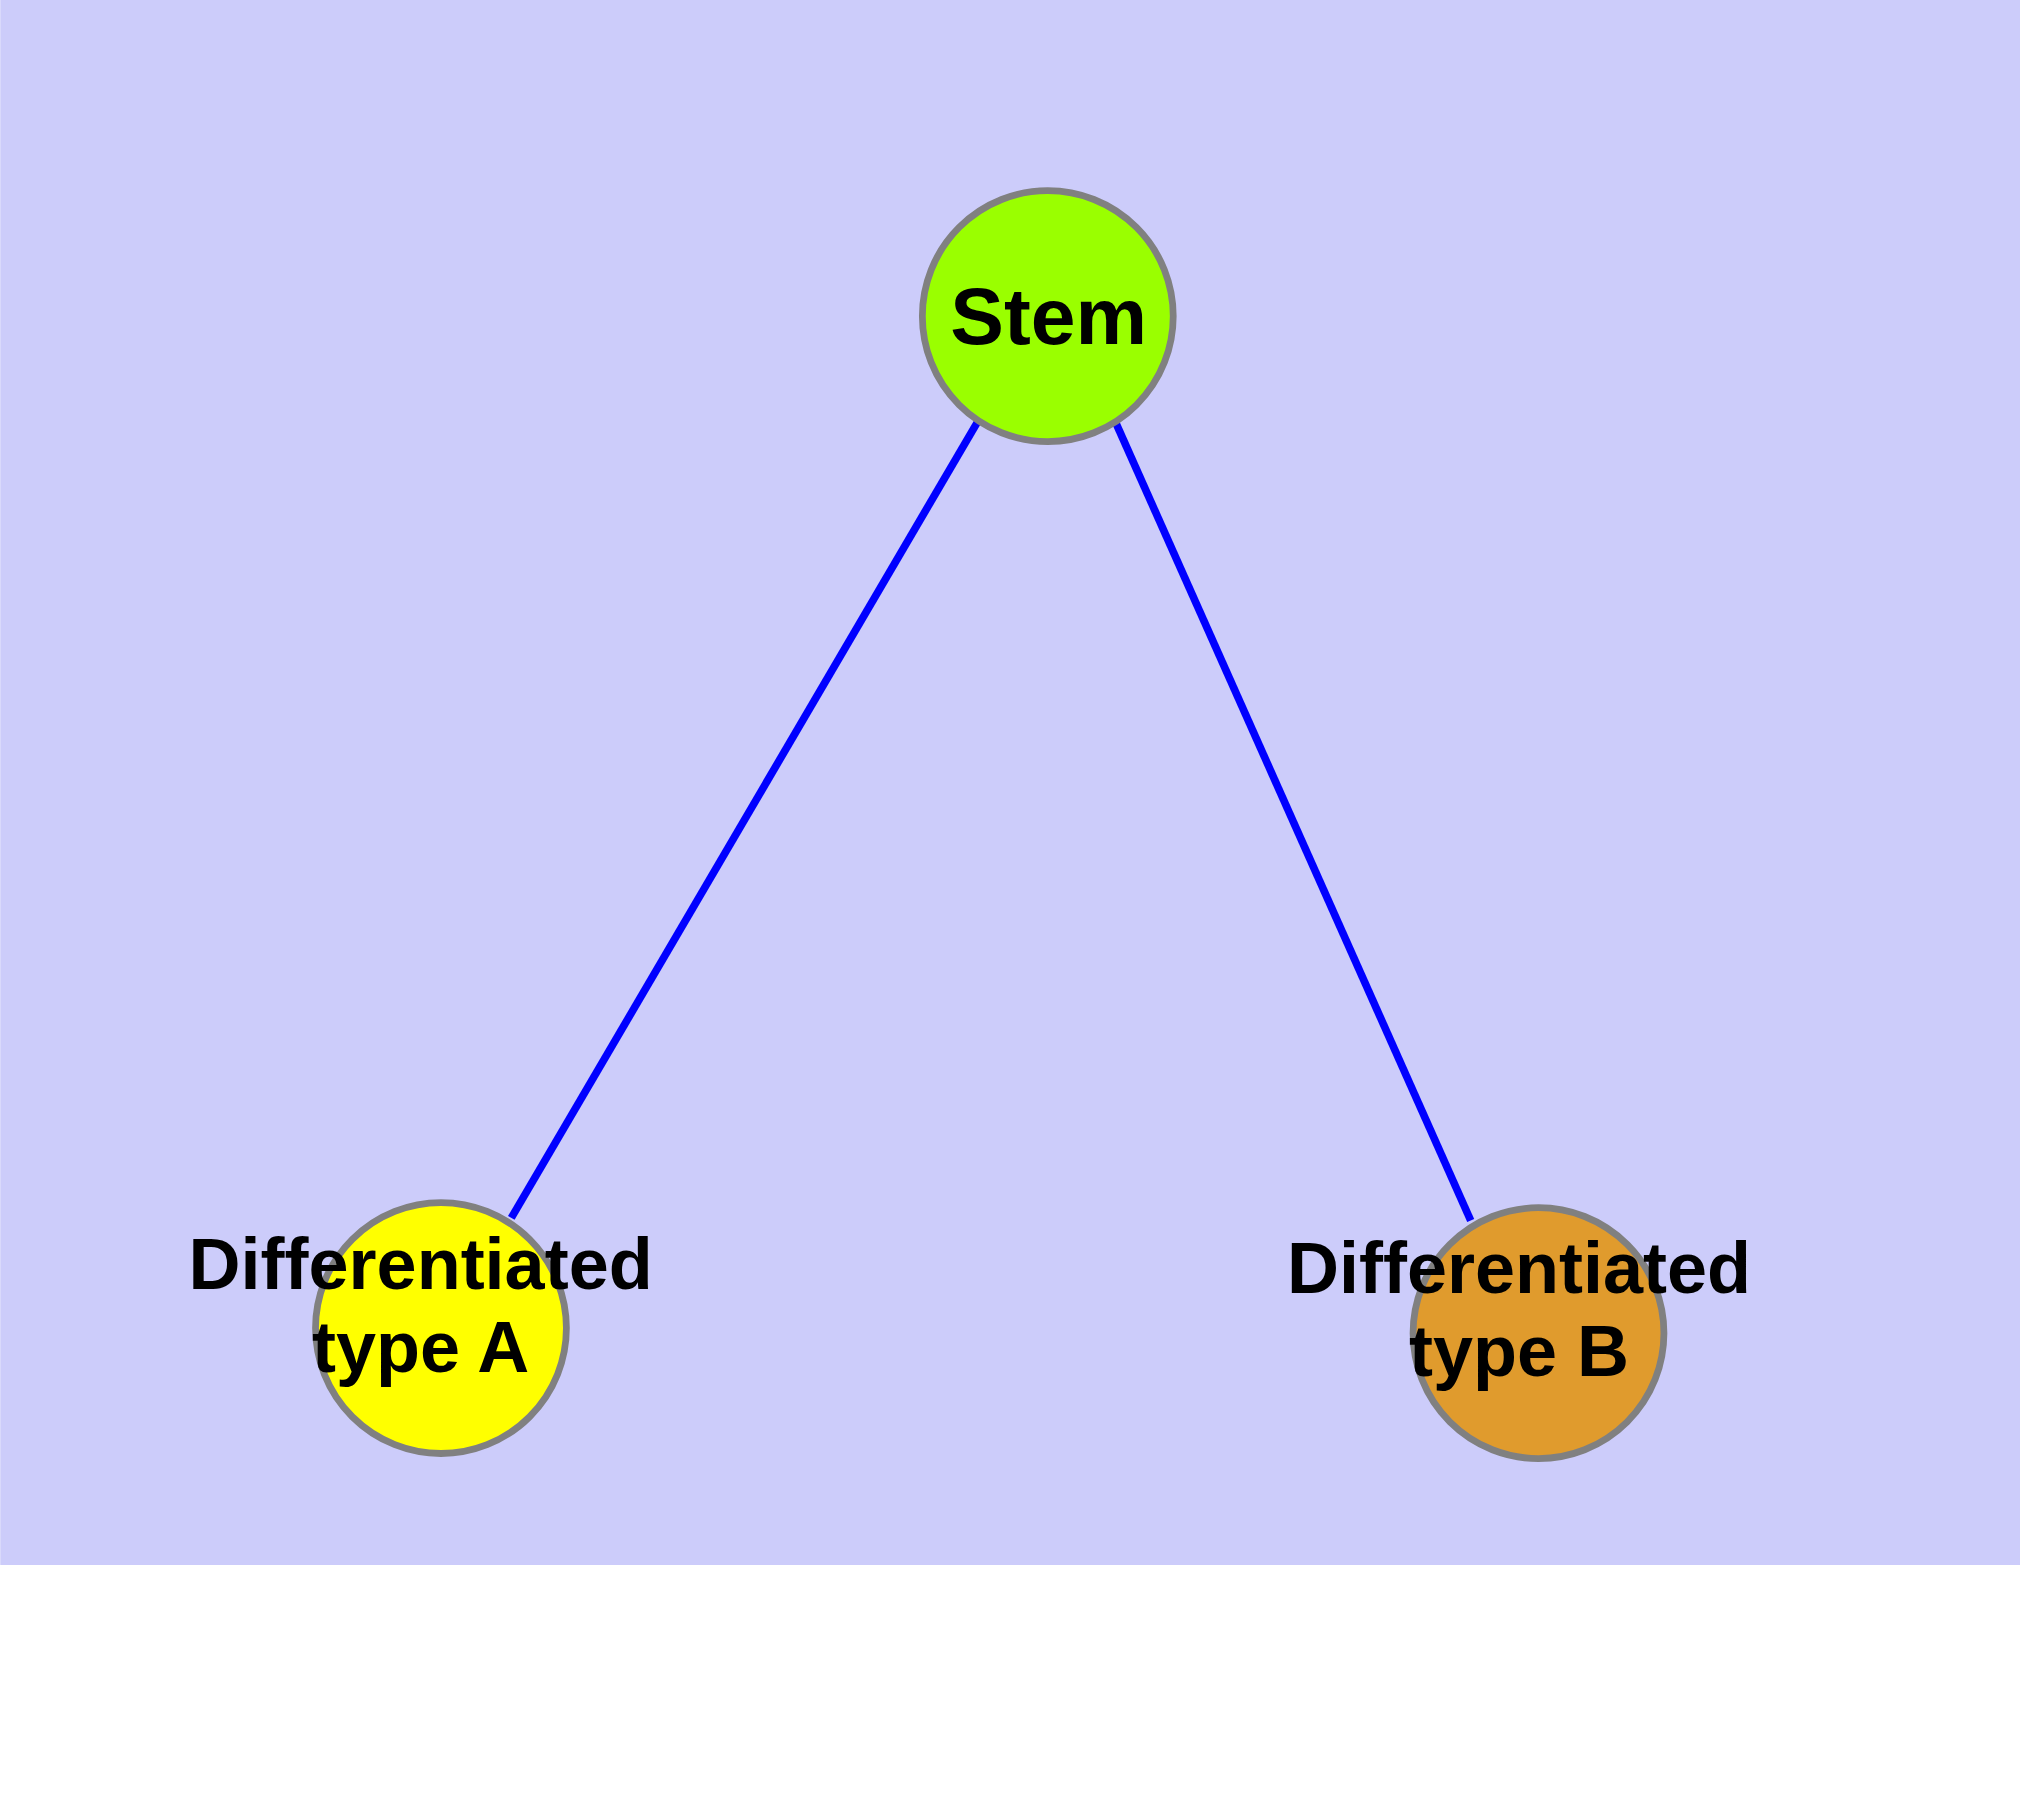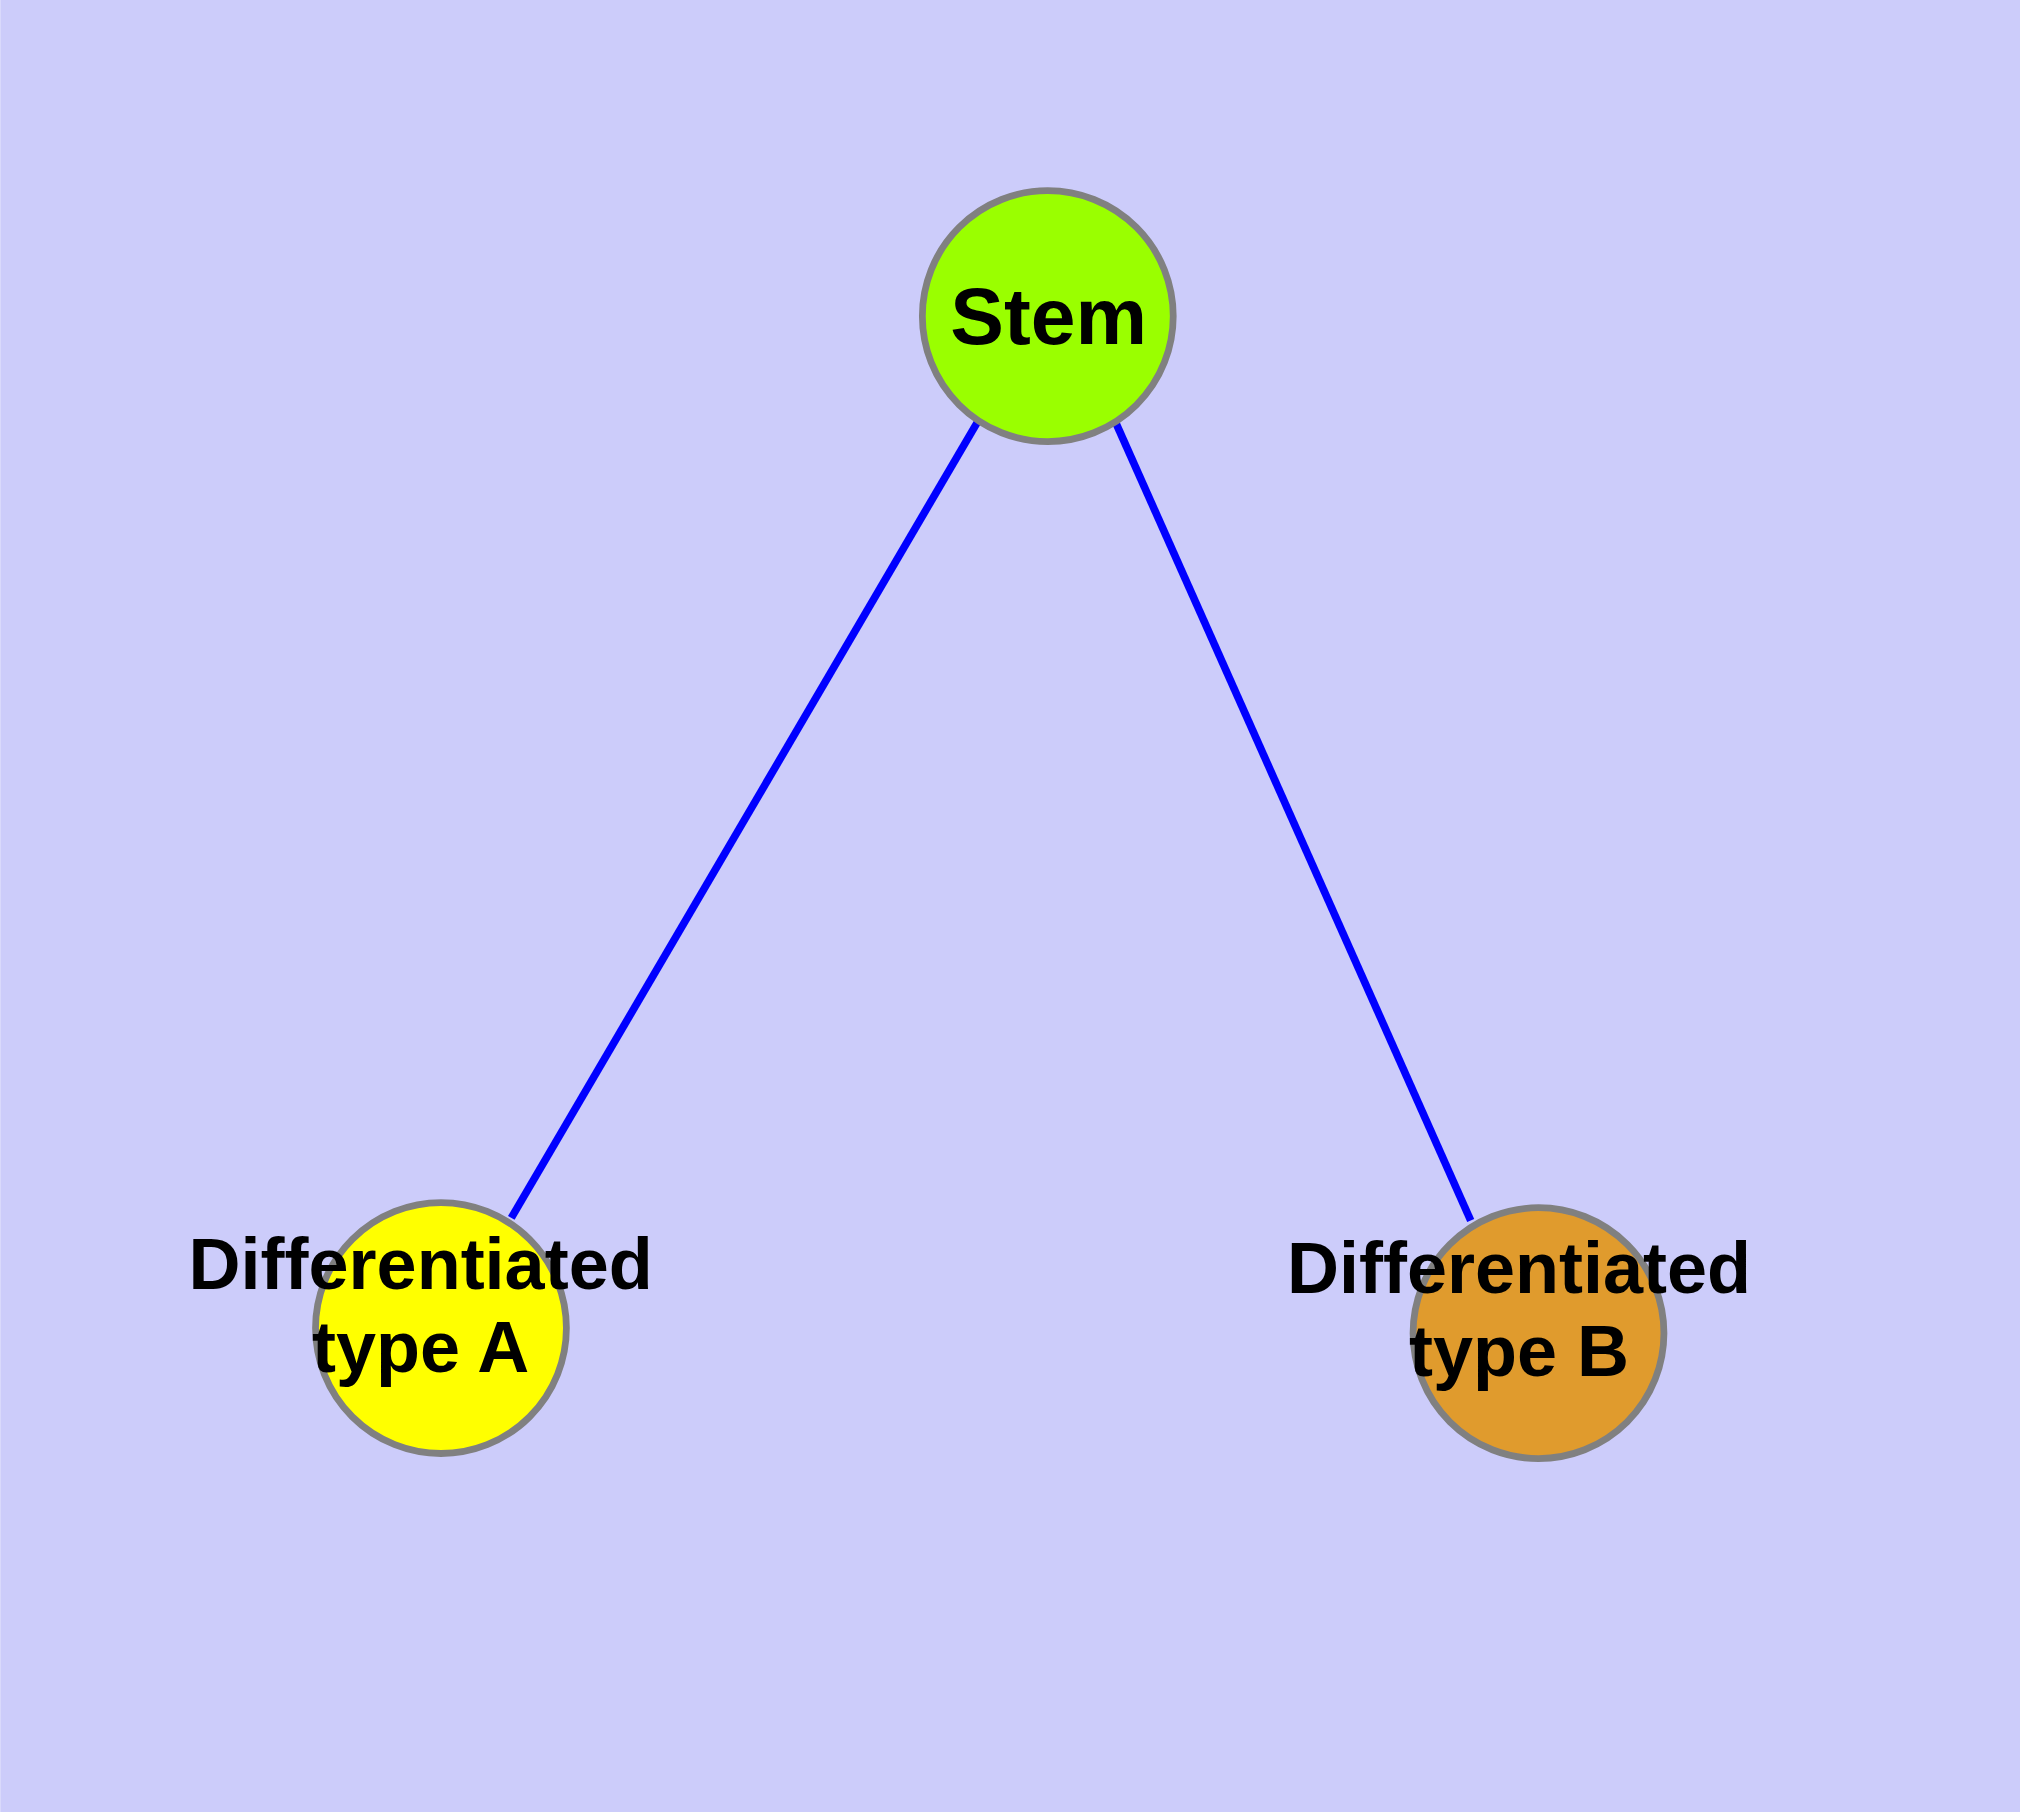--- a/index.html
+++ b/index.html
@@ -26,21 +26,21 @@
   .node-label-line {
     font-family: "Liberation Sans", sans-serif;
     font-weight: bold;
     fill: #000000;
     text-anchor: middle;
   }
 </style>
 </head>
 <body>
 
-<div id="canvas" style="width: 2021px; height: 1812px;">
+<div id="canvas" style="width: 2021px; height: 1565px;">
   <svg id="graph-svg" viewBox="0 0 2384 2138" style="width: 2021px; height: 1812px;">
 
     <rect id="bg-rect" x="0" y="0" width="2384" height="2138" fill="#ccccfa"></rect>
 
     <g id="edges-group">
       <line id="edge-0" x1="1153" y1="498" x2="603" y2="1437" stroke="#0000ff" stroke-width="9" stroke-linecap="butt"></line>
       <line id="edge-1" x1="1315" y1="496" x2="1735" y2="1440" stroke="#0000ff" stroke-width="9" stroke-linecap="butt"></line>
     </g>
 
     <g id="nodes-group">

